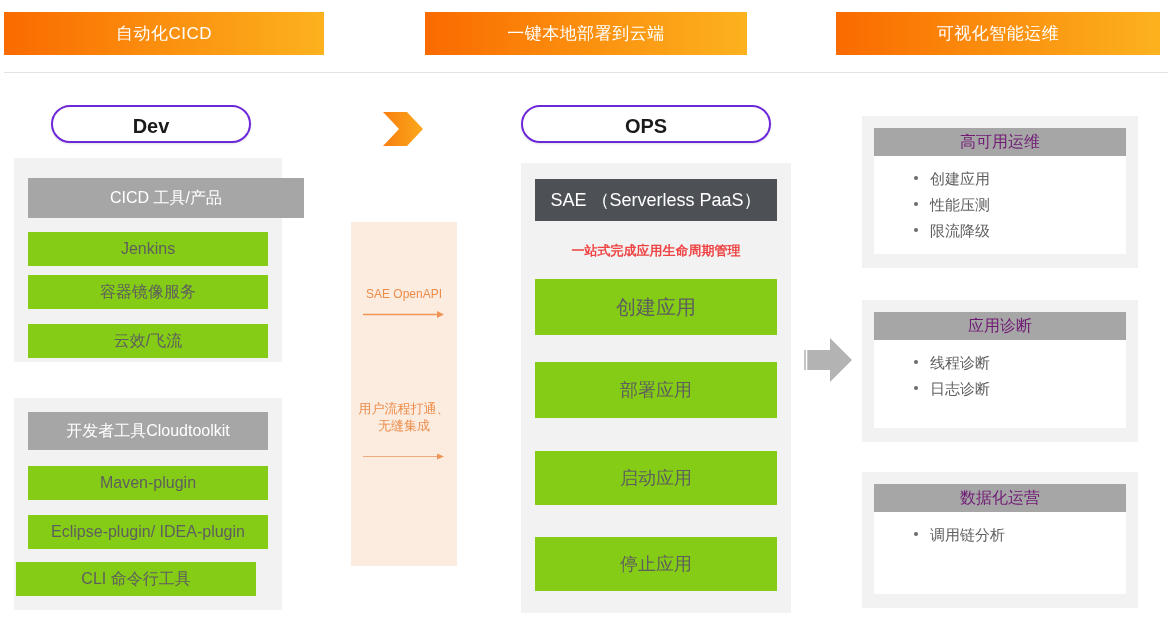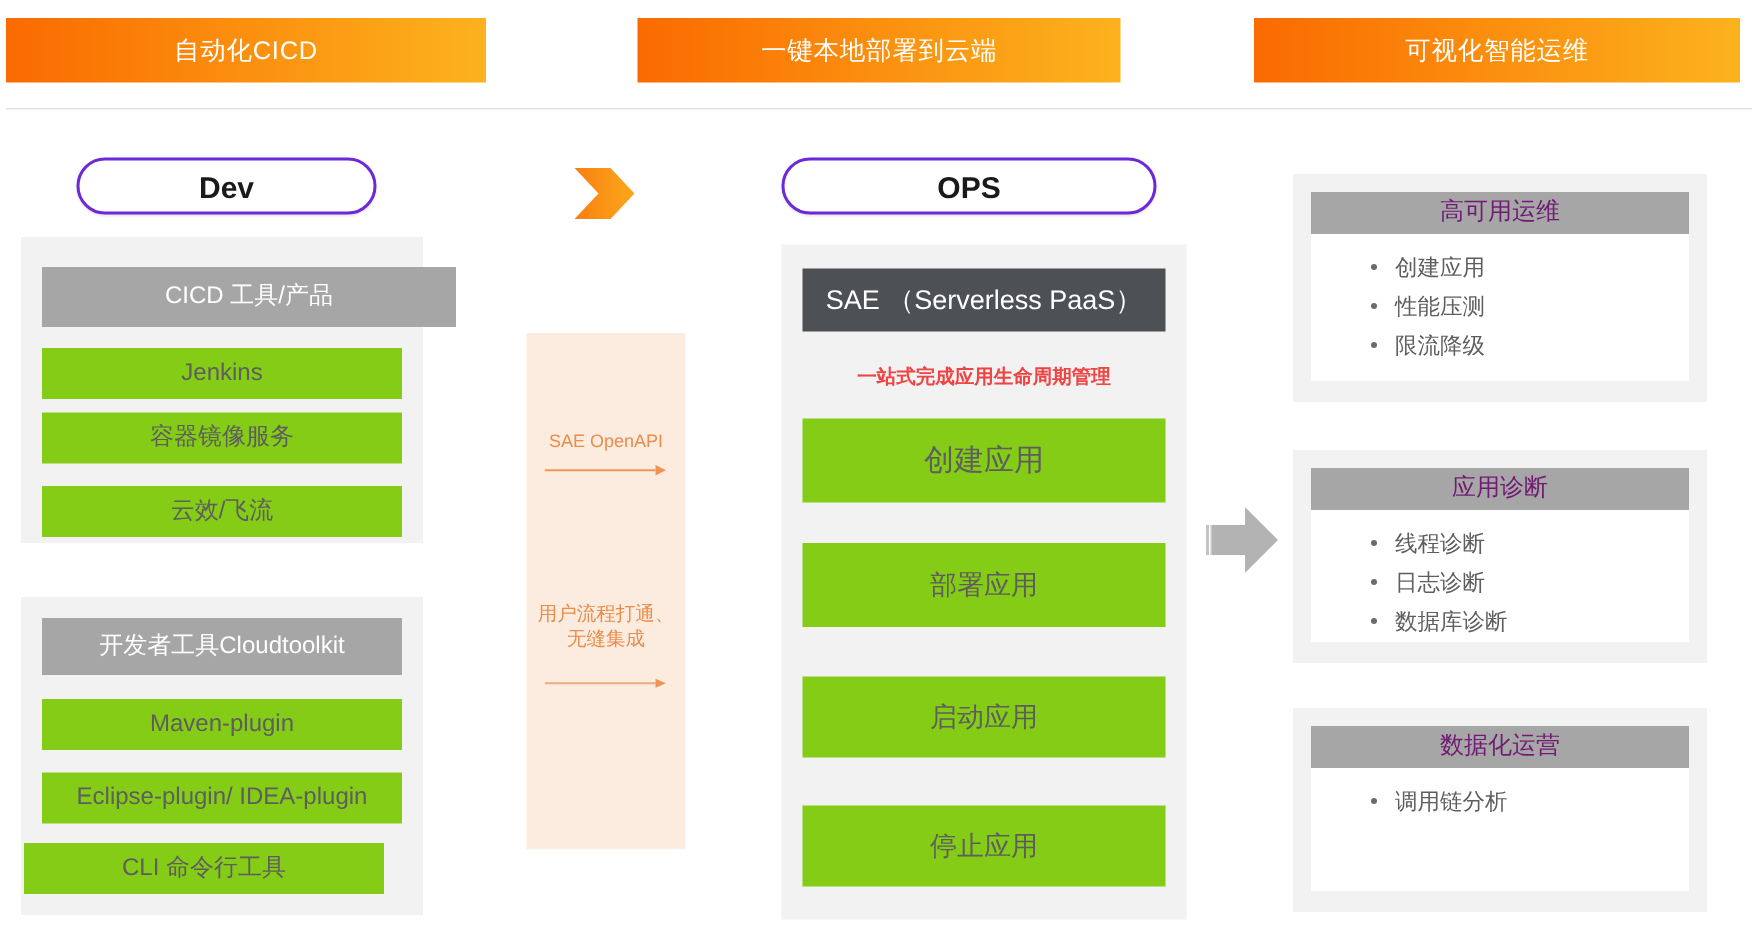--- a/index.html
+++ b/index.html
@@ -310,21 +310,20 @@
     </ul>
   </div>
 </div>
 
 <div class="card card-2">
   <div class="card-head">应用诊断</div>
   <div class="card-body">
     <ul class="bullet-list">
       <li><span class="dot"></span><span>线程诊断</span></li>
       <li><span class="dot"></span><span>日志诊断</span></li>
-      <li><span class="dot"></span><span>数据库诊断</span></li>
     </ul>
   </div>
 </div>
 
 <div class="card card-3">
   <div class="card-head">数据化运营</div>
   <div class="card-body">
     <ul class="bullet-list">
       <li><span class="dot"></span><span>调用链分析</span></li>
     </ul>

